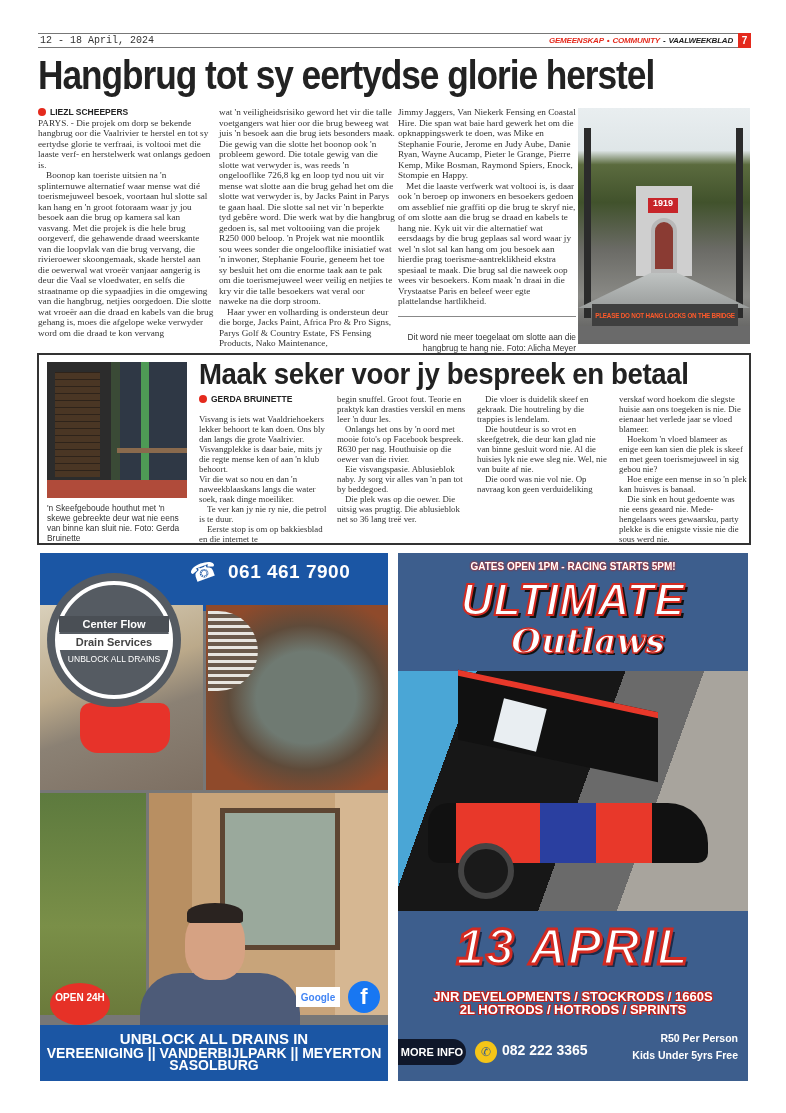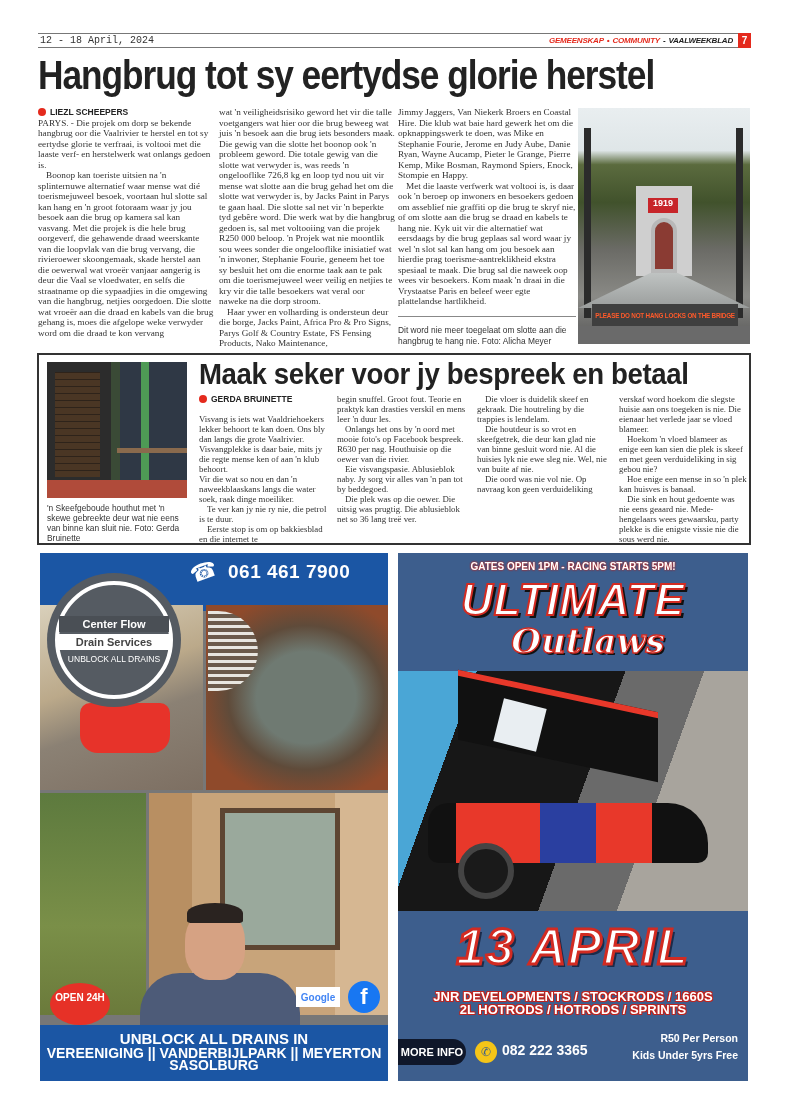--- a/index.html
+++ b/index.html
@@ -22,21 +22,21 @@
   .byline .dot { width: 8px; height: 8px; border-radius: 50%; background: #e42a1d; display: inline-block; }
 
   .col { position: absolute; font-size: 9.2px; line-height: 10.5px; color: #333; text-align: left; }
   .col p { text-indent: 0; }
   .col p.ind { text-indent: 8px; }
 
   .a1c1 { left: 38px; top: 107px; width: 176px; }
   .a1c1 .byline { }
   .a1c2 { left: 219px; top: 107px; width: 176px; }
   .a1c3 { left: 398px; top: 107px; width: 178px; }
-  .caption1 { position: absolute; left: 398px; top: 316px; width: 178px; border-top: 1px solid #888; padding-top: 8px; font-family: "Liberation Sans", sans-serif; font-size: 8.4px; line-height: 10.5px; color: #333; }
+  .caption1 { position: absolute; left: 398px; top: 316px; width: 178px; border-top: 1px solid #888; padding-top: 15px; font-family: "Liberation Sans", sans-serif; font-size: 8.4px; line-height: 10.5px; color: #333; text-align: right; }
 
   .bridge-photo { position: absolute; left: 578px; top: 108px; width: 172px; height: 236px; background: linear-gradient(#e9eef0 0%, #dfe6e8 18%, #5b6b3e 24%, #41522c 40%, #6b6b66 60%, #8a8a86 80%, #555 100%); overflow: hidden; }
   .bridge-photo .post { position: absolute; top: 20px; width: 7px; height: 190px; background: #2b2b2b; }
   .bridge-photo .tower { position: absolute; left: 58px; top: 78px; width: 56px; height: 90px; background: #cfcfcf; }
   .bridge-photo .sign1919 { position: absolute; left: 70px; top: 90px; width: 30px; height: 15px; background: #c7252a; color: #fff; font-family: "Liberation Sans", sans-serif; font-weight: bold; font-size: 9px; text-align: center; line-height: 11px; }
   .bridge-photo .arch { position: absolute; left: 73px; top: 110px; width: 26px; height: 55px; background: #8a3b33; border-radius: 13px 13px 0 0; border: 4px solid #b8b8b8; }
   .bridge-photo .deck { position: absolute; left: 0; top: 165px; width: 172px; height: 35px; background: linear-gradient(#bfc3c2, #9a9d9c); clip-path: polygon(42% 0, 58% 0, 100% 100%, 0 100%); }
   .bridge-photo .plaque { position: absolute; left: 14px; top: 196px; width: 146px; height: 22px; background: #3f3f3f; color: #ff5a2a; font-family: "Liberation Sans", sans-serif; font-size: 6.3px; font-weight: bold; display: flex; align-items: center; justify-content: center; letter-spacing: -0.2px; }
   .bridge-photo .base { position: absolute; left: 0; top: 218px; width: 172px; height: 18px; background: #6a6a6a; }
 
@@ -123,21 +123,21 @@
   <p>PARYS. - Die projek om dorp se bekende hangbrug oor die Vaalrivier te herstel en tot sy eertydse glorie te verfraai, is voltooi met die laaste verf- en herstelwerk wat onlangs gedoen is.</p>
   <p class="ind">Boonop kan toeriste uitsien na 'n splinternuwe alternatief waar mense wat dié toerismejuweel besoek, voortaan hul slotte sal kan hang en 'n groot fotoraam waar jy jou besoek aan die brug op kamera sal kan vasvang. Met die projek is die hele brug oorgeverf, die gehawende draad weerskante van die loopvlak van die brug vervang, die rivieroewer skoongemaak, skade herstel aan die oewerwal wat vroeër vanjaar aangerig is deur die Vaal se vloedwater, en selfs die straatname op die sypaadjies in die omgewing van die hangbrug, netjies oorgedoen. Die slotte wat vroeër aan die draad en kabels van die brug gehang is, moes die afgelope weke verwyder word om die draad te kon vervang</p>
 </div>
 
 <div class="col a1c2">
   <p>wat 'n veiligheidsrisiko geword het vir die talle voetgangers wat hier oor die brug beweeg wat juis 'n besoek aan die brug iets besonders maak. Die gewig van die slotte het boonop ook 'n probleem geword. Die totale gewig van die slotte wat verwyder is, was reeds 'n ongelooflike 726,8 kg en loop tyd nou uit vir mense wat slotte aan die brug gehad het om die slotte wat verwyder is, by Jacks Paint in Parys te gaan haal. Die slotte sal net vir 'n beperkte tyd gebêre word. Die werk wat by die hangbrug gedoen is, sal met voltooiing van die projek R250 000 beloop. 'n Projek wat nie moontlik sou wees sonder die ongelooflike inisiatief wat 'n inwoner, Stephanie Fourie, geneem het toe sy besluit het om die enorme taak aan te pak om die toerismejuweel weer veilig en netjies te kry vir die talle besoekers wat veral oor naweke na die dorp stroom.</p>
   <p class="ind">Haar ywer en volharding is ondersteun deur die borge, Jacks Paint, Africa Pro &amp; Pro Signs, Parys Golf &amp; Country Estate, FS Fensing Products, Nako Maintenance,</p>
 </div>
 
 <div class="col a1c3">
-  <p>Jimmy Jaggers, Van Niekerk Broers en Coastal Hire. Die klub wat baie hard gewerk het om die opknappingswerk te doen, was Mike en Stephanie Fourie, Jerome en Judy Aube, Danie Ryan, Wayne Aucamp, Pieter le Grange, Pierre Kemp, Mike Bosman, Raymond Spiers, Enock, Stompie en Happy.</p>
+  <p>Jimmy Jaggers, Van Niekerk Fensing en Coastal Hire. Die span wat baie hard gewerk het om die opknappingswerk te doen, was Mike en Stephanie Fourie, Jerome en Judy Aube, Danie Ryan, Wayne Aucamp, Pieter le Grange, Pierre Kemp, Mike Bosman, Raymond Spiers, Enock, Stompie en Happy.</p>
   <p class="ind">Met die laaste verfwerk wat voltooi is, is daar ook 'n beroep op inwoners en besoekers gedoen om asseblief nie graffiti op die brug te skryf nie, of om slotte aan die brug se draad en kabels te hang nie. Kyk uit vir die alternatief wat eersdaags by die brug geplaas sal word waar jy wel 'n slot sal kan hang om jou besoek aan hierdie prag toerisme-aantreklikheid ekstra spesiaal te maak. Die brug sal die naweek oop wees vir besoekers. Kom maak 'n draai in die Vrystaatse Paris en beleef weer egte plattelandse hartlikheid.</p>
 </div>
 
 <div class="caption1">Dit word nie meer toegelaat om slotte aan die hangbrug te hang nie. Foto: Alicha Meyer</div>
 
 <div class="bridge-photo">
   <div class="post" style="left:6px"></div>
   <div class="post" style="left:158px"></div>
   <div class="tower"></div>
   <div class="sign1919">1919</div>
@@ -173,21 +173,21 @@
     <p class="ind">Eie visvangspasie. Ablusieblok naby. Jy sorg vir alles van 'n pan tot by beddegoed.</p>
     <p class="ind">Die plek was op die oewer. Die uitsig was prugtig. Die ablusieblok net so 36 lang treë ver.</p>
   </div>
   <div class="col b2c3">
     <p class="ind">Die vloer is duidelik skeef en gekraak. Die houtreling by die trappies is lendelam.</p>
     <p class="ind">Die houtdeur is so vrot en skeefgetrek, die deur kan glad nie van binne gesluit word nie. Al die huisies lyk nie ewe sleg nie. Wel, nie van buite af nie.</p>
     <p class="ind">Die oord was nie vol nie. Op navraag kon geen verduideliking</p>
   </div>
   <div class="col b2c4">
     <p>verskaf word hoekom die slegste huisie aan ons toegeken is nie. Die eienaar het verlede jaar se vloed blameer.</p>
-    <p class="ind">Hoekom 'n vloed blameer as enige een kan sien die plek is skeef en met geen verduideliking in sig gebou nie?</p>
+    <p class="ind">Hoekom 'n vloed blameer as enige een kan sien die plek is skeef en met geen toerismejuweel in sig gebou nie?</p>
     <p class="ind">Hoe enige een mense in so 'n plek kan huisves is banaal.</p>
     <p class="ind">Die sink en hout gedoente was nie eens geaard nie. Mede-hengelaars wees gewaarsku, party plekke is die enigste vissie nie die sous werd nie.</p>
   </div>
 </div>
 
 <div class="ad-drain">
   <div class="topband"></div>
   <span class="phone-icon">☎</span>
   <span class="phone">061 461 7900</span>
   <div class="photo-a"></div>

